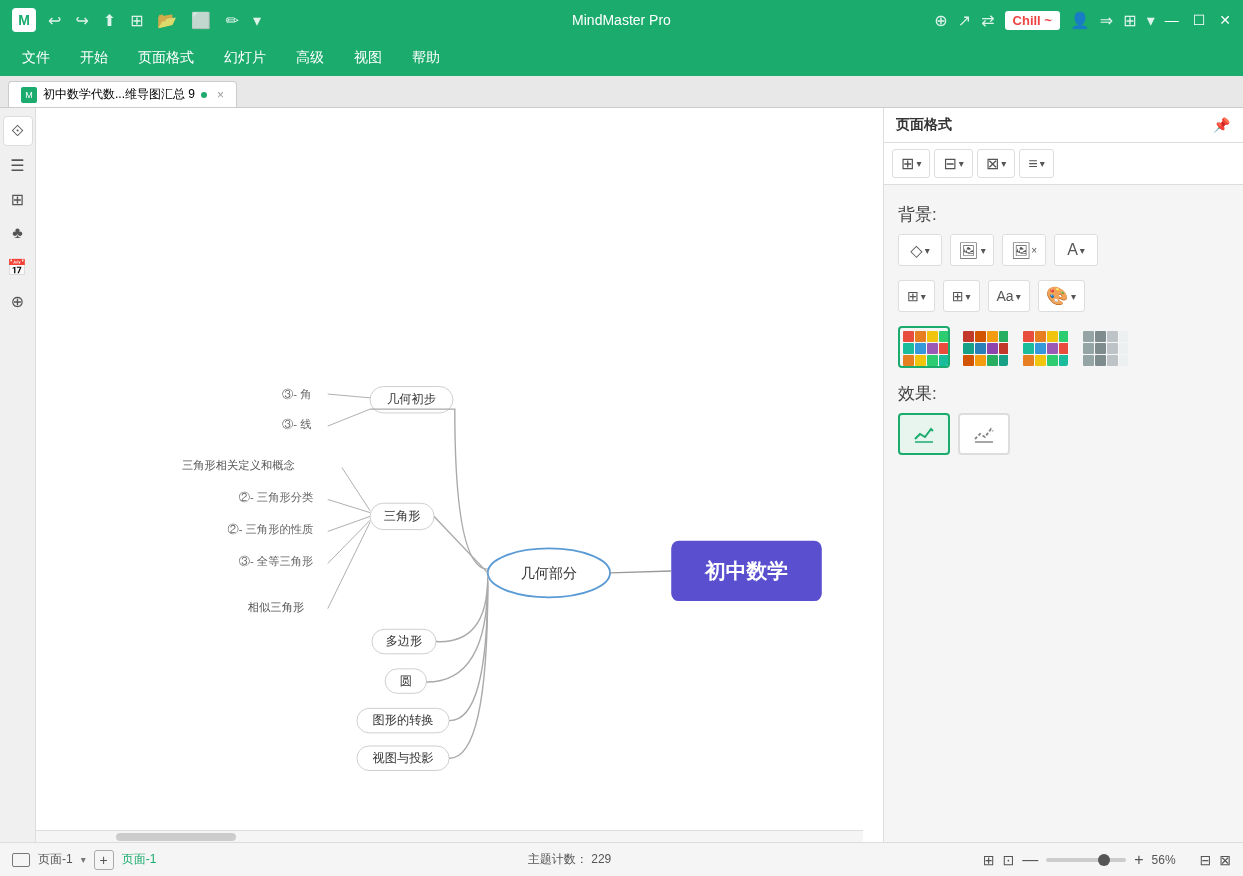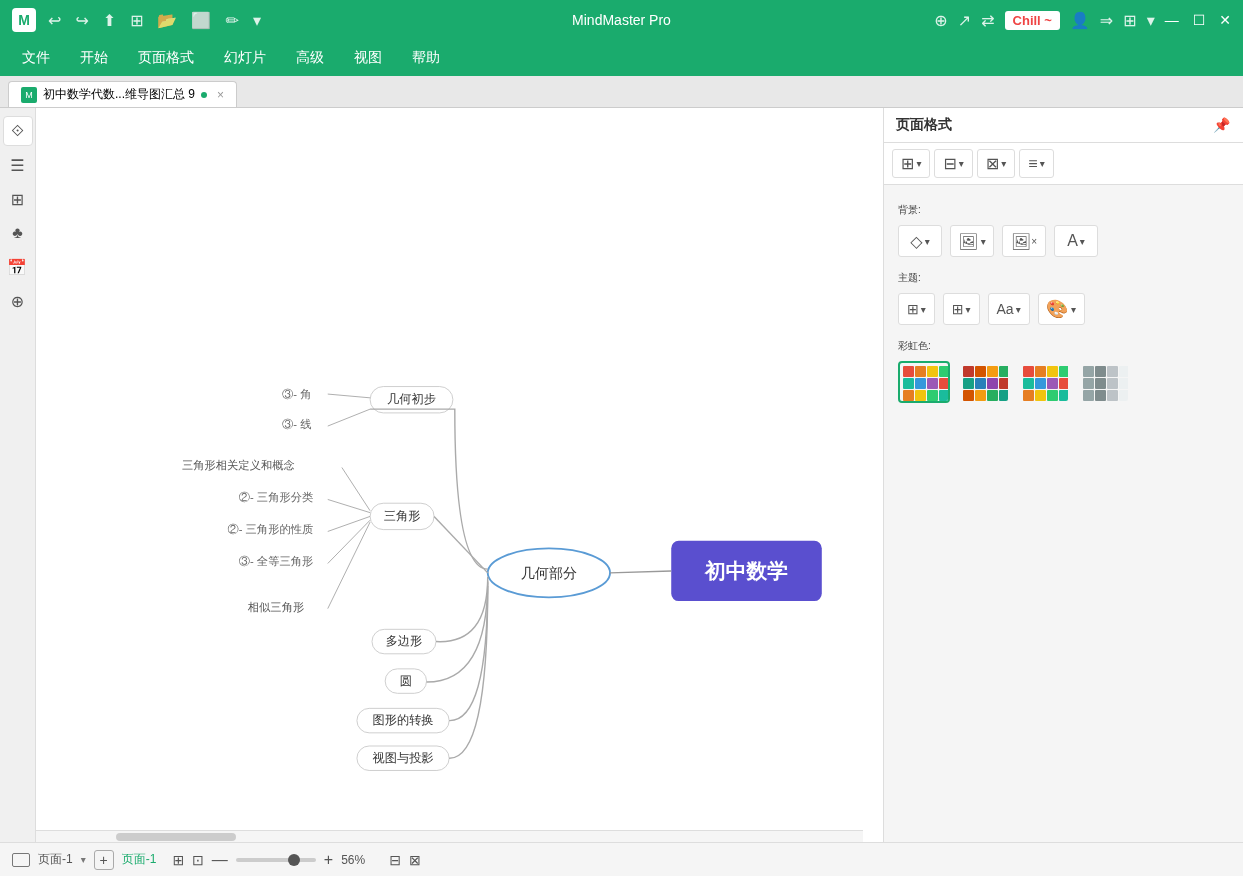--- a/index.html
+++ b/index.html
@@ -44,21 +44,21 @@
 
     
     .right-panel { width: 360px; background: #f5f5f5; border-left: 1px solid #ddd; display: flex; flex-direction: column; }
     .panel-header { background: #fff; border-bottom: 1px solid #ddd; padding: 8px 12px; display: flex; align-items: center; justify-content: space-between; }
     .panel-title { font-size: 14px; color: #333; font-weight: bold; }
     .panel-pin { color: #999; font-size: 14px; cursor: pointer; }
     .panel-toolbar { background: #fff; border-bottom: 1px solid #ddd; padding: 6px 8px; display: flex; gap: 4px; }
     .panel-tool-btn { padding: 4px 8px; border: 1px solid #ddd; border-radius: 3px; background: #fff; cursor: pointer; font-size: 16px; display: flex; align-items: center; gap: 2px; color: #555; }
 
     .panel-content { padding: 10px 14px; overflow-y: auto; flex: 1; }
-    .panel-section-label { font-size: 10px; color: #444; margin: 8px 0 8px 0; font-weight: normal; }
+    .panel-section-label { font-size: 17px; color: #444; margin: 8px 0 8px 0; font-weight: normal; }
     .panel-section { margin-bottom: 14px; }
 
     .bg-tools { display: flex; gap: 8px; align-items: center; flex-wrap: wrap; }
     .bg-tool-btn { width: 44px; height: 32px; border: 1px solid #ddd; border-radius: 3px; background: #fff; cursor: pointer; display: flex; align-items: center; justify-content: center; font-size: 16px; color: #555; }
     .bg-tool-btn.has-arrow { gap: 2px; }
 
     .theme-tools { display: flex; gap: 8px; align-items: center; flex-wrap: wrap; }
     .theme-tool-btn { height: 32px; border: 1px solid #ddd; border-radius: 3px; background: #fff; cursor: pointer; display: flex; align-items: center; justify-content: center; font-size: 14px; color: #555; padding: 0 8px; gap: 2px; }
 
     
@@ -246,31 +246,29 @@
         <div class="panel-section-label">背景:</div>
         <div class="bg-tools">
           <button class="bg-tool-btn has-arrow">◇ <span style="font-size:10px">▾</span></button>
           <button class="bg-tool-btn has-arrow">🖼 <span style="font-size:10px">▾</span></button>
           <button class="bg-tool-btn">🖼<span style="font-size:10px">×</span></button>
           <button class="bg-tool-btn has-arrow">A <span style="font-size:10px">▾</span></button>
         </div>
       </div>
 
       <div class="panel-section">
-        <div class="panel-section-label">主题:</div>
         <div class="theme-tools">
           <button class="theme-tool-btn">⊞ <span style="font-size:10px">▾</span></button>
           <button class="theme-tool-btn">⊞ <span style="font-size:10px">▾</span></button>
           <button class="theme-tool-btn">Aa <span style="font-size:10px">▾</span></button>
           <button class="theme-tool-btn" style="font-size:18px">🎨 <span style="font-size:10px">▾</span></button>
         </div>
       </div>
 
       <div class="rainbow-section">
-        <div class="panel-section-label">彩虹色:</div>
         <div class="swatch-row">
 
           <div class="swatch-btn selected">
             <div class="swatch-grid">
               <div class="swatch-cell" style="background:#e74c3c"></div>
               <div class="swatch-cell" style="background:#e67e22"></div>
               <div class="swatch-cell" style="background:#f1c40f"></div>
               <div class="swatch-cell" style="background:#2ecc71"></div>
               <div class="swatch-cell" style="background:#1abc9c"></div>
               <div class="swatch-cell" style="background:#3498db"></div>
@@ -329,33 +327,54 @@
               <div class="swatch-cell" style="background:#ecf0f1"></div>
               <div class="swatch-cell" style="background:#95a5a6"></div>
               <div class="swatch-cell" style="background:#7f8c8d"></div>
               <div class="swatch-cell" style="background:#bdc3c7"></div>
               <div class="swatch-cell" style="background:#ecf0f1"></div>
             </div>
           </div>
         </div>
       </div>
 
+      <div class="effect-section">
+        <div class="panel-section-label">效果:</div>
+        <div class="effect-row">
+          <button class="effect-btn selected">
+            <svg width="24" height="24" viewBox="0 0 24 24">
+              <path d="M3 17 L8 12 L13 15 L19 7 L21 9" fill="none" stroke="#1aab6d" stroke-width="2"></path>
+              <line x1="3" y1="20" x2="21" y2="20" stroke="#1aab6d" stroke-width="1.5"></line>
+            </svg>
+          </button>
+          <button class="effect-btn">
+            <svg width="24" height="24" viewBox="0 0 24 24">
+              <path d="M3 17 L8 12 L13 15 L19 7 L21 9" fill="none" stroke="#888" stroke-width="2" stroke-dasharray="3,2"></path>
+              <line x1="3" y1="20" x2="21" y2="20" stroke="#888" stroke-width="1.5"></line>
+            </svg>
+          </button>
+        </div>
+      </div>
 
     </div>
   </div>
 </div>
 
 <div class="status-bar">
   <div class="status-left">
     <div class="status-page-icon"></div>
     <span class="status-page-label">页面-1</span>
     <span class="dropdown-arrow">▾</span>
     <div class="status-add-btn">+</div>
     <span class="status-page-name" style="color:#1aab6d;">页面-1</span>
   </div>
+  <div class="status-center">
+    <span>主题计数：</span>
+    <span>229</span>
+  </div>
   <div class="status-right">
     <span class="status-icon-btn">⊞</span>
     <span class="status-icon-btn">⊡</span>
     <span class="zoom-btn">—</span>
     <div class="zoom-slider">
       <div class="zoom-slider-thumb"></div>
     </div>
     <span class="zoom-btn">+</span>
     <span class="zoom-label">56%</span>
     <span class="status-icon-btn">⊟</span>

